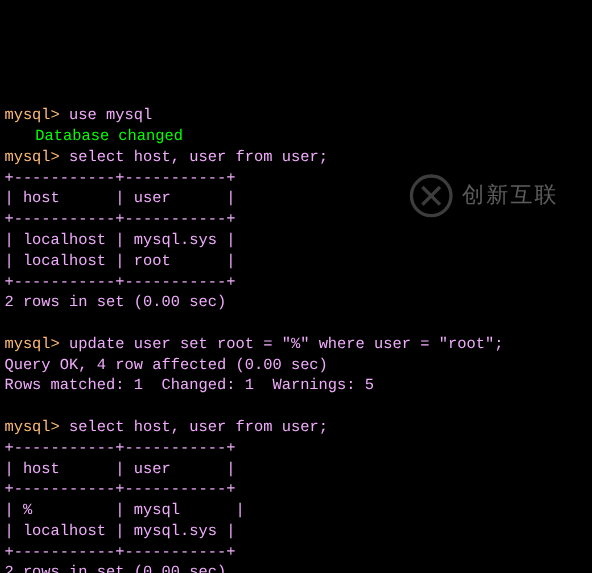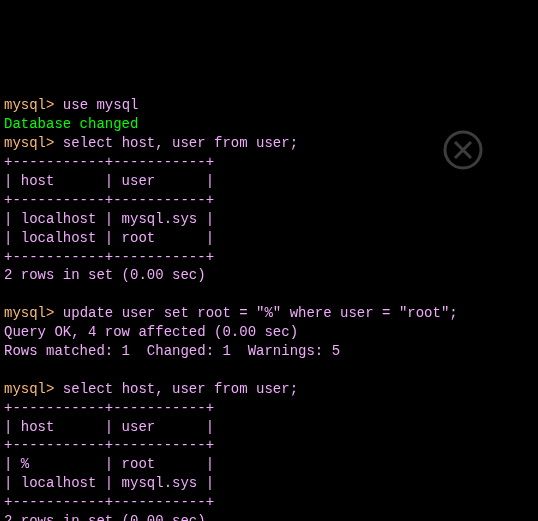--- a/index.html
+++ b/index.html
@@ -17,20 +17,21 @@
       white-space: pre;
     }
     .terminal {
       padding: 2px 4px;
     }
     .prompt {
       color: #fdba74;
     }
     .green {
       color: #00ff00;
+      margin-left: 28px;
     }
     .white {
       color: #f0abfc;
     }
     .watermark {
       position: absolute;
       top: 130px;
       right: 30px;
       display: flex;
       align-items: center;
@@ -75,33 +76,34 @@
 <span class="white">2 rows in set (0.00 sec)</span>
 
 <span class="prompt">mysql&gt;</span><span class="white"> update user set root = "%" where user = "root";</span>
 <span class="white">Query OK, 4 row affected (0.00 sec)</span>
 <span class="white">Rows matched: 1  Changed: 1  Warnings: 5</span>
 
 <span class="prompt">mysql&gt;</span><span class="white"> select host, user from user;</span>
 <span class="white">+-----------+-----------+</span>
 <span class="white">| host      | user      |</span>
 <span class="white">+-----------+-----------+</span>
-<span class="white">| %         | root      |</span>
+<span class="white">| %         | mysql      |</span>
 <span class="white">| localhost | mysql.sys |</span>
 <span class="white">+-----------+-----------+</span>
 <span class="white">2 rows in set (0.00 sec)</span>
 
 
 
 
 </div>
 
 <div class="watermark">
   <svg class="watermark-logo" viewBox="0 0 40 40">
     <circle cx="20" cy="20" r="18" fill="none" stroke="#888" stroke-width="3"></circle>
     <path d="M 12 12 L 28 28 M 28 12 L 12 28" stroke="#888" stroke-width="3" fill="none"></path>
   </svg>
   <div>
+    <div class="watermark-text-cn">创新互联</div>
   </div>
 </div>
 
 
 
 
 </body></html>

